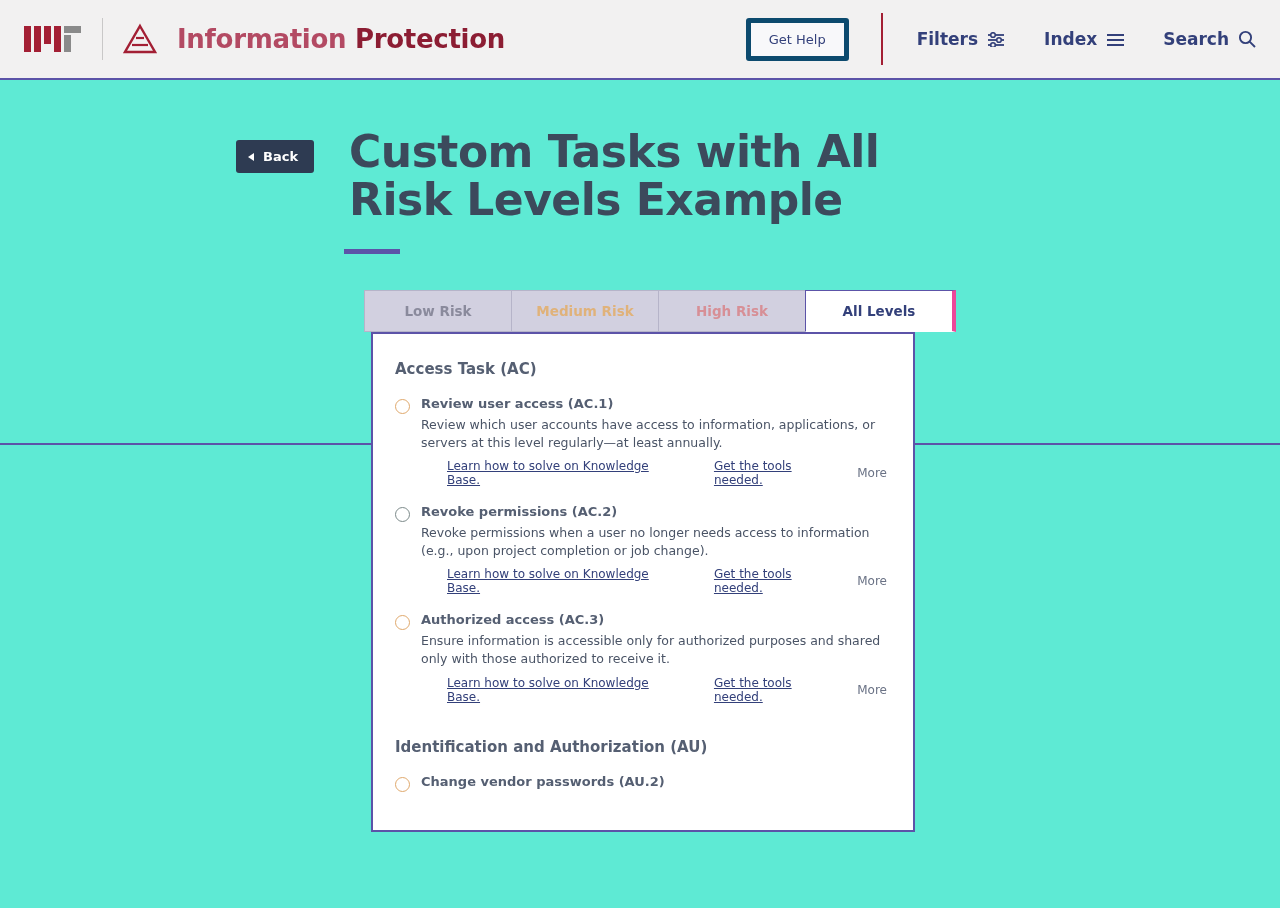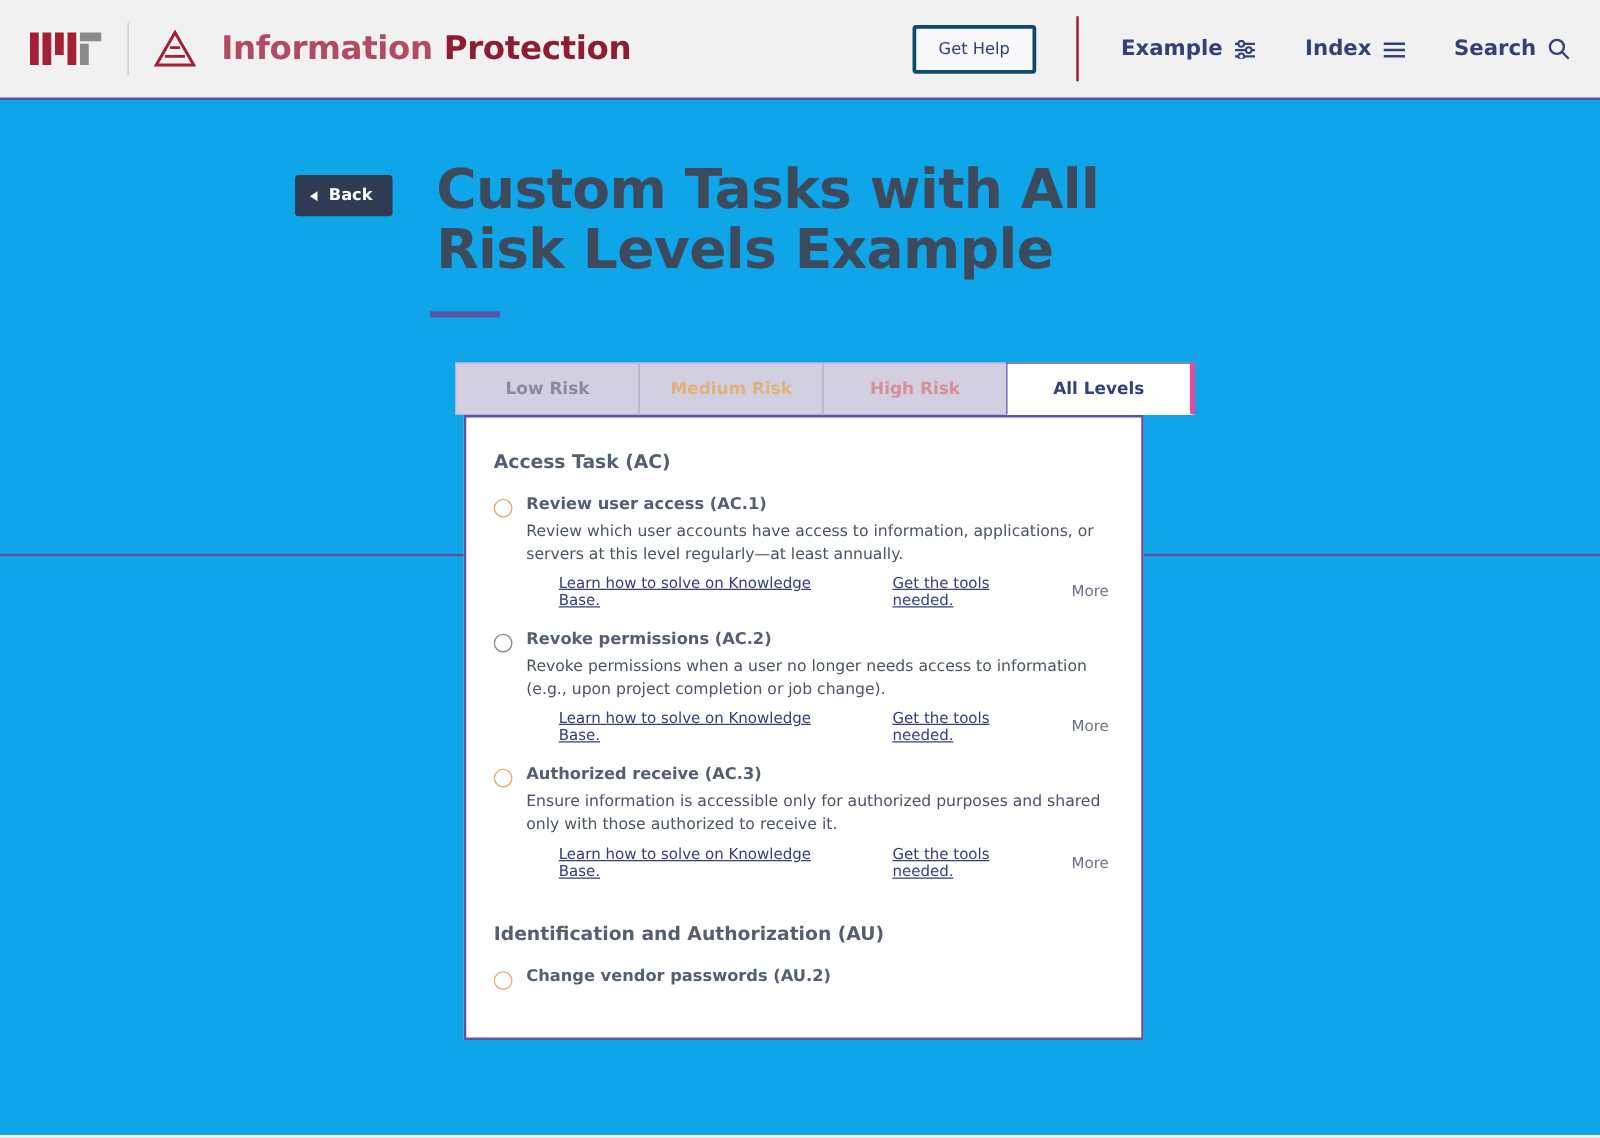--- a/index.html
+++ b/index.html
@@ -44,21 +44,21 @@
   .brand-title .light { color: #b34a63; font-weight: bold; }
   .brand-title .dark { color: #8c1d33; font-weight: bold; }
 
   .header-right {
     margin-left: auto;
     display: flex;
     align-items: center;
     gap: 0;
   }
   .get-help-btn {
-    border: 3px solid #0c4a6e;
+    border: 5px solid #0c4a6e;
     background: #f8f8fa;
     color: #33407a;
     font-size: 13px;
     padding: 9px 18px;
     border-radius: 3px;
     cursor: pointer;
     font-family: inherit;
     white-space: nowrap;
   }
   .header-sep {
@@ -77,21 +77,21 @@
     cursor: pointer;
     margin-right: 38px;
     white-space: nowrap;
   }
   .nav-item:last-child { margin-right: 0; }
   .nav-icon { display: block; }
 
   
   .page {
     position: relative;
-    background: #0ea5e9;
+    background: #5eead4;
     height: 828px;
     overflow: hidden;
   }
   .rule {
     position: absolute;
     left: 0; right: 0;
     top: 363px;
     border-top: 2px solid #5c53a8;
   }
   .content {
@@ -271,21 +271,21 @@
       <span class="light">Information</span>
       <span class="dark">Protection</span>
     </div>
   </div>
 
   <div class="header-right">
     <button class="get-help-btn">Get Help</button>
     <div class="header-sep"></div>
 
     <div class="nav-item">
-      <span>Example</span>
+      <span>Filters</span>
       <svg class="nav-icon" width="19" height="15" viewBox="0 0 19 15">
         <line x1="1" y1="3" x2="17" y2="3" stroke="#33407a" stroke-width="1.8"></line>
         <line x1="1" y1="8" x2="17" y2="8" stroke="#33407a" stroke-width="1.8"></line>
         <line x1="1" y1="13" x2="17" y2="13" stroke="#33407a" stroke-width="1.8"></line>
         <circle cx="6" cy="3" r="2.3" fill="#f2f1f1" stroke="#33407a" stroke-width="1.6"></circle>
         <circle cx="12" cy="8" r="2.3" fill="#f2f1f1" stroke="#33407a" stroke-width="1.6"></circle>
         <circle cx="6" cy="13" r="2.3" fill="#f2f1f1" stroke="#33407a" stroke-width="1.6"></circle>
       </svg>
     </div>
 
@@ -355,21 +355,21 @@
             <a>Learn how to solve on Knowledge Base.</a>
             <a>Get the tools needed.</a>
             <span class="more">More</span>
           </div>
         </div>
       </div>
 
       <div class="task">
         <span class="bullet"></span>
         <div class="task-body">
-          <div class="task-title">Authorized receive (AC.3)</div>
+          <div class="task-title">Authorized access (AC.3)</div>
           <div class="task-desc">Ensure information is accessible only for authorized purposes and shared only with those authorized to receive it.</div>
           <div class="task-links">
             <a>Learn how to solve on Knowledge Base.</a>
             <a>Get the tools needed.</a>
             <span class="more">More</span>
           </div>
         </div>
       </div>
 
       <div class="group-title spaced">Identification and Authorization (AU)</div>

